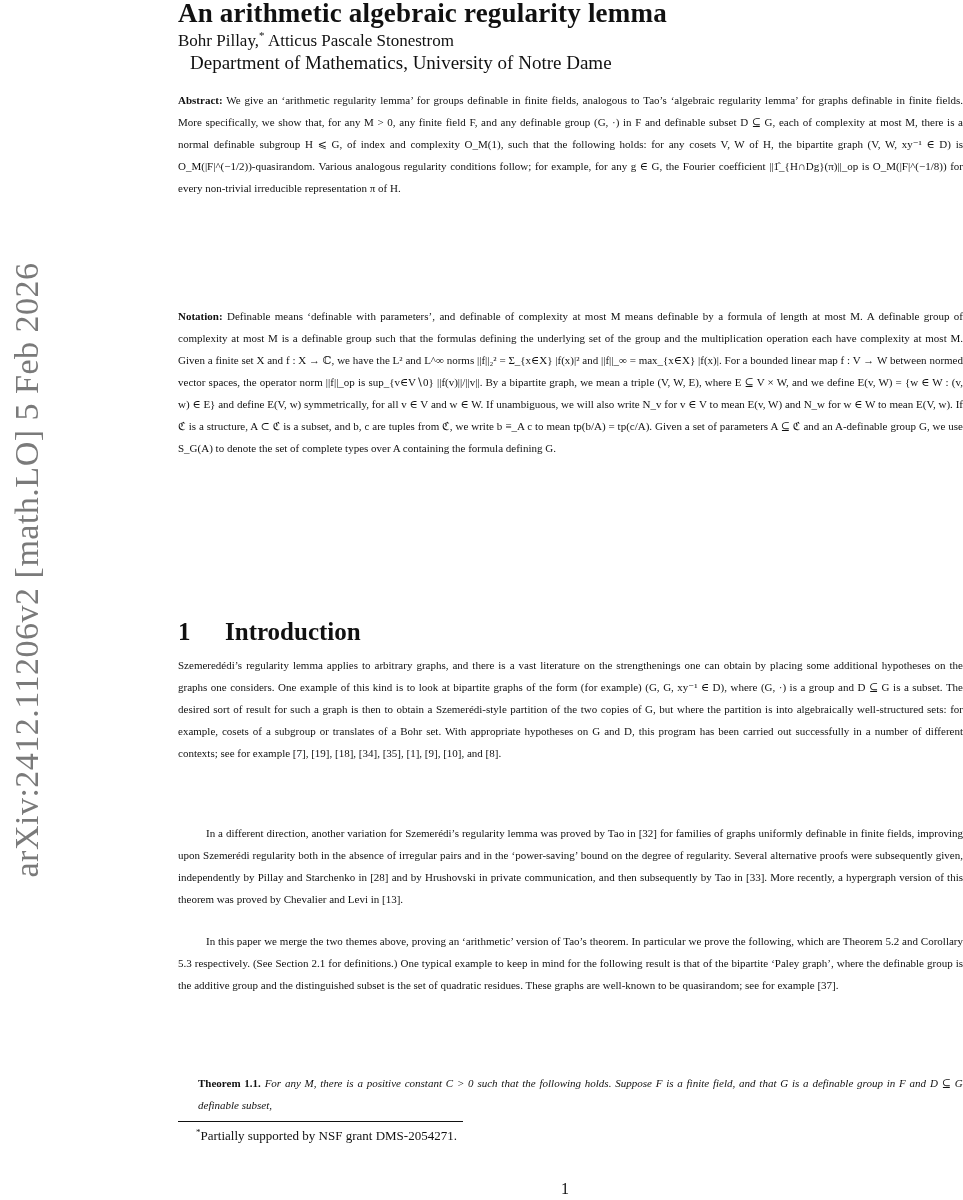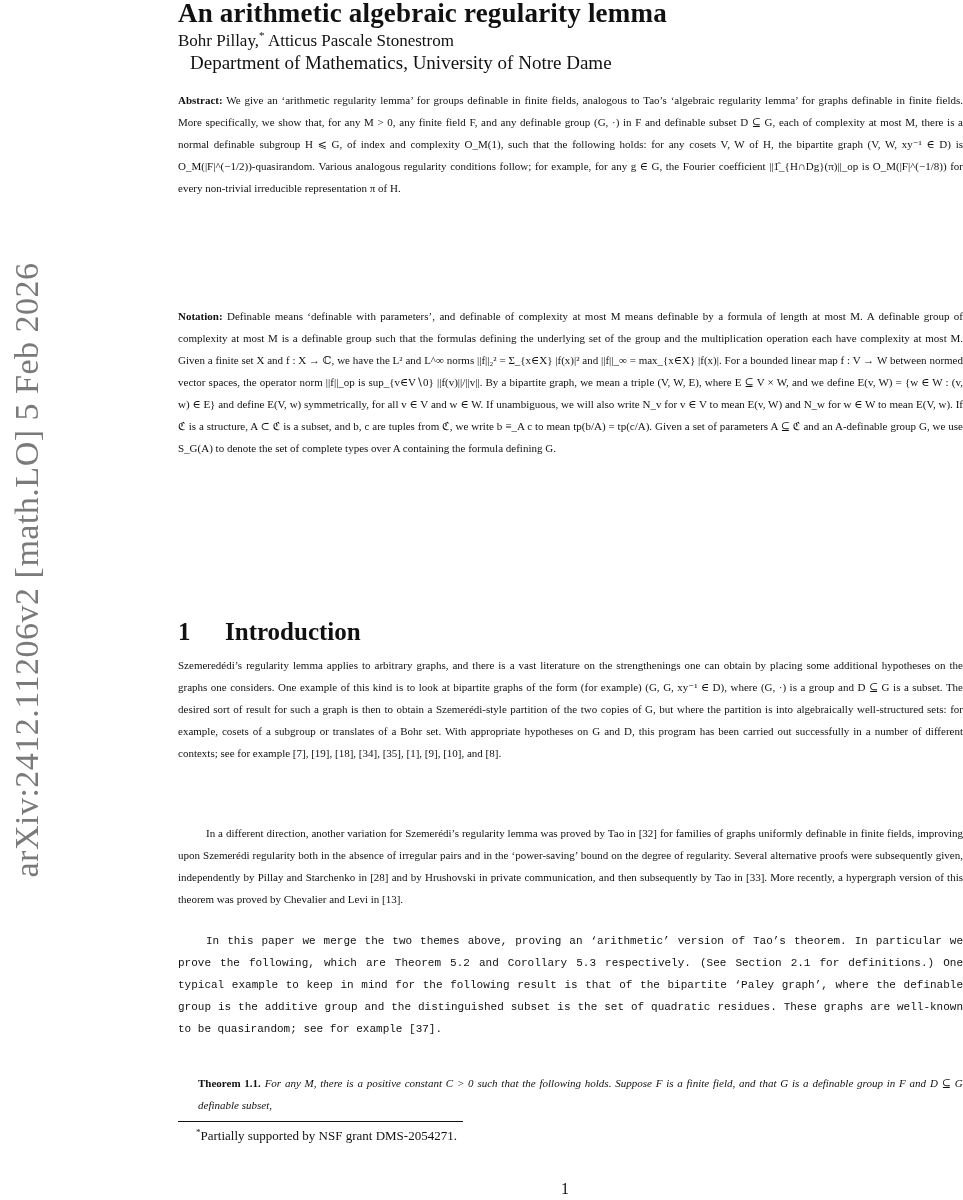--- a/index.html
+++ b/index.html
@@ -15,21 +15,21 @@
   .authors sup { font-size: 11px; }
   .dept { position: absolute; top: 52px; left: 12px; font-size: 19px; }
   .para { position: absolute; left: 0; width: 785px; font-size: 11px; line-height: 22px; text-align: justify; }
   .para b { font-weight: bold; }
   .abstract { top: 89px; }
   .notation { top: 285px; margin-top: 20px; }
   .section-h { position: absolute; top: 574px; left: 0; font-size: 25px; font-weight: bold; margin-top: 44px; }
   .section-h .num { display: inline-block; width: 47px; }
   .intro1 { top: 624px; margin-top: 30px; }
   .intro2 { top: 822px; text-indent: 28px; }
-  .intro3 { top: 930px; text-indent: 28px; font-family: Liberation Mono, monospace; }
+  .intro3 { top: 930px; text-indent: 28px; }
   .theorem { top: 1072px; margin-left: 20px; }
   .theorem .label { font-weight: bold; font-style: normal; }
   .theorem .body { font-style: italic; }
   .fn-rule { position: absolute; top: 1121px; left: 0; width: 285px; height: 1px; background: #111; }
   .footnote { position: absolute; top: 1127px; left: 18px; font-size: 13px; }
   .footnote sup { font-size: 9px; }
   .pagenum { position: absolute; top: 1180px; left: 383px; font-size: 16px; }
 </style>
 </head>
 <body>

